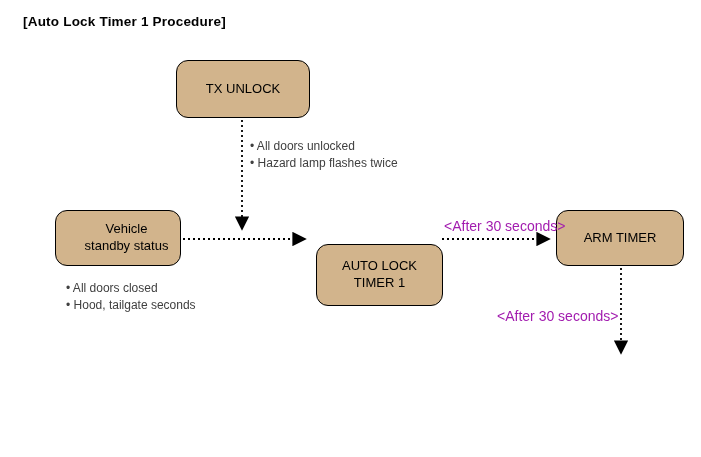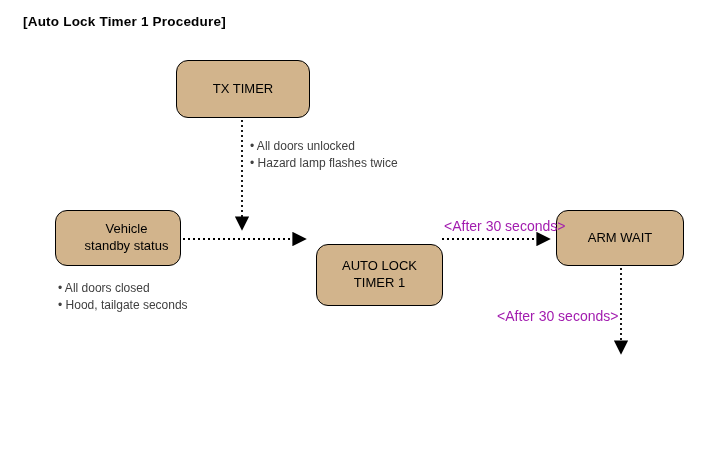--- a/index.html
+++ b/index.html
@@ -76,37 +76,37 @@
       </marker>
     </defs>
     <line x1="242" y1="120" x2="242" y2="229" stroke="#000000" stroke-width="1.8" stroke-dasharray="2 3" marker-end="url(#arrowhead)"></line>
     <line x1="183" y1="239" x2="305" y2="239" stroke="#000000" stroke-width="1.8" stroke-dasharray="2 3" marker-end="url(#arrowhead)"></line>
     <line x1="442" y1="239" x2="549" y2="239" stroke="#000000" stroke-width="1.8" stroke-dasharray="2 3" marker-end="url(#arrowhead)"></line>
     <line x1="621" y1="268" x2="621" y2="353" stroke="#000000" stroke-width="1.8" stroke-dasharray="2 3" marker-end="url(#arrowhead)"></line>
   </svg>
 
   <div class="diagram-title">[Auto Lock Timer 1 Procedure]</div>
 
-  <div class="node" style="left:176px; top:60px; width:134px; height:58px;">TX TIMER</div>
+  <div class="node" style="left:176px; top:60px; width:134px; height:58px;">TX UNLOCK</div>
 
   <div class="node" style="left:55px; top:210px; width:126px; height:56px;padding-left:17px;">Vehicle
 standby status</div>
 
   <div class="node" style="left:316px; top:208px; width:127px; height:62px;margin-top:36px;">AUTO LOCK
 TIMER 1</div>
 
-  <div class="node" style="left:556px; top:210px; width:128px; height:56px;">ARM WAIT</div>
+  <div class="node" style="left:556px; top:210px; width:128px; height:56px;">ARM TIMER</div>
 
 
   <div class="note-block" style="left:250px; top:138px;">
     <div class="note-line">• All doors unlocked</div>
     <div class="note-line">• Hazard lamp flashes twice</div>
   </div>
 
-  <div class="note-block" style="left:58px; top:280px;">
+  <div class="note-block" style="left:66px; top:280px;">
     <div class="note-line">• All doors closed</div>
     <div class="note-line">• Hood, tailgate seconds</div>
   </div>
 
   <div class="edge-label" style="left:444px; top:218px;">&lt;After 30 seconds&gt;</div>
 
   <div class="edge-label" style="left:497px; top:308px;">&lt;After 30 seconds&gt;</div>
 
 </div>
 

